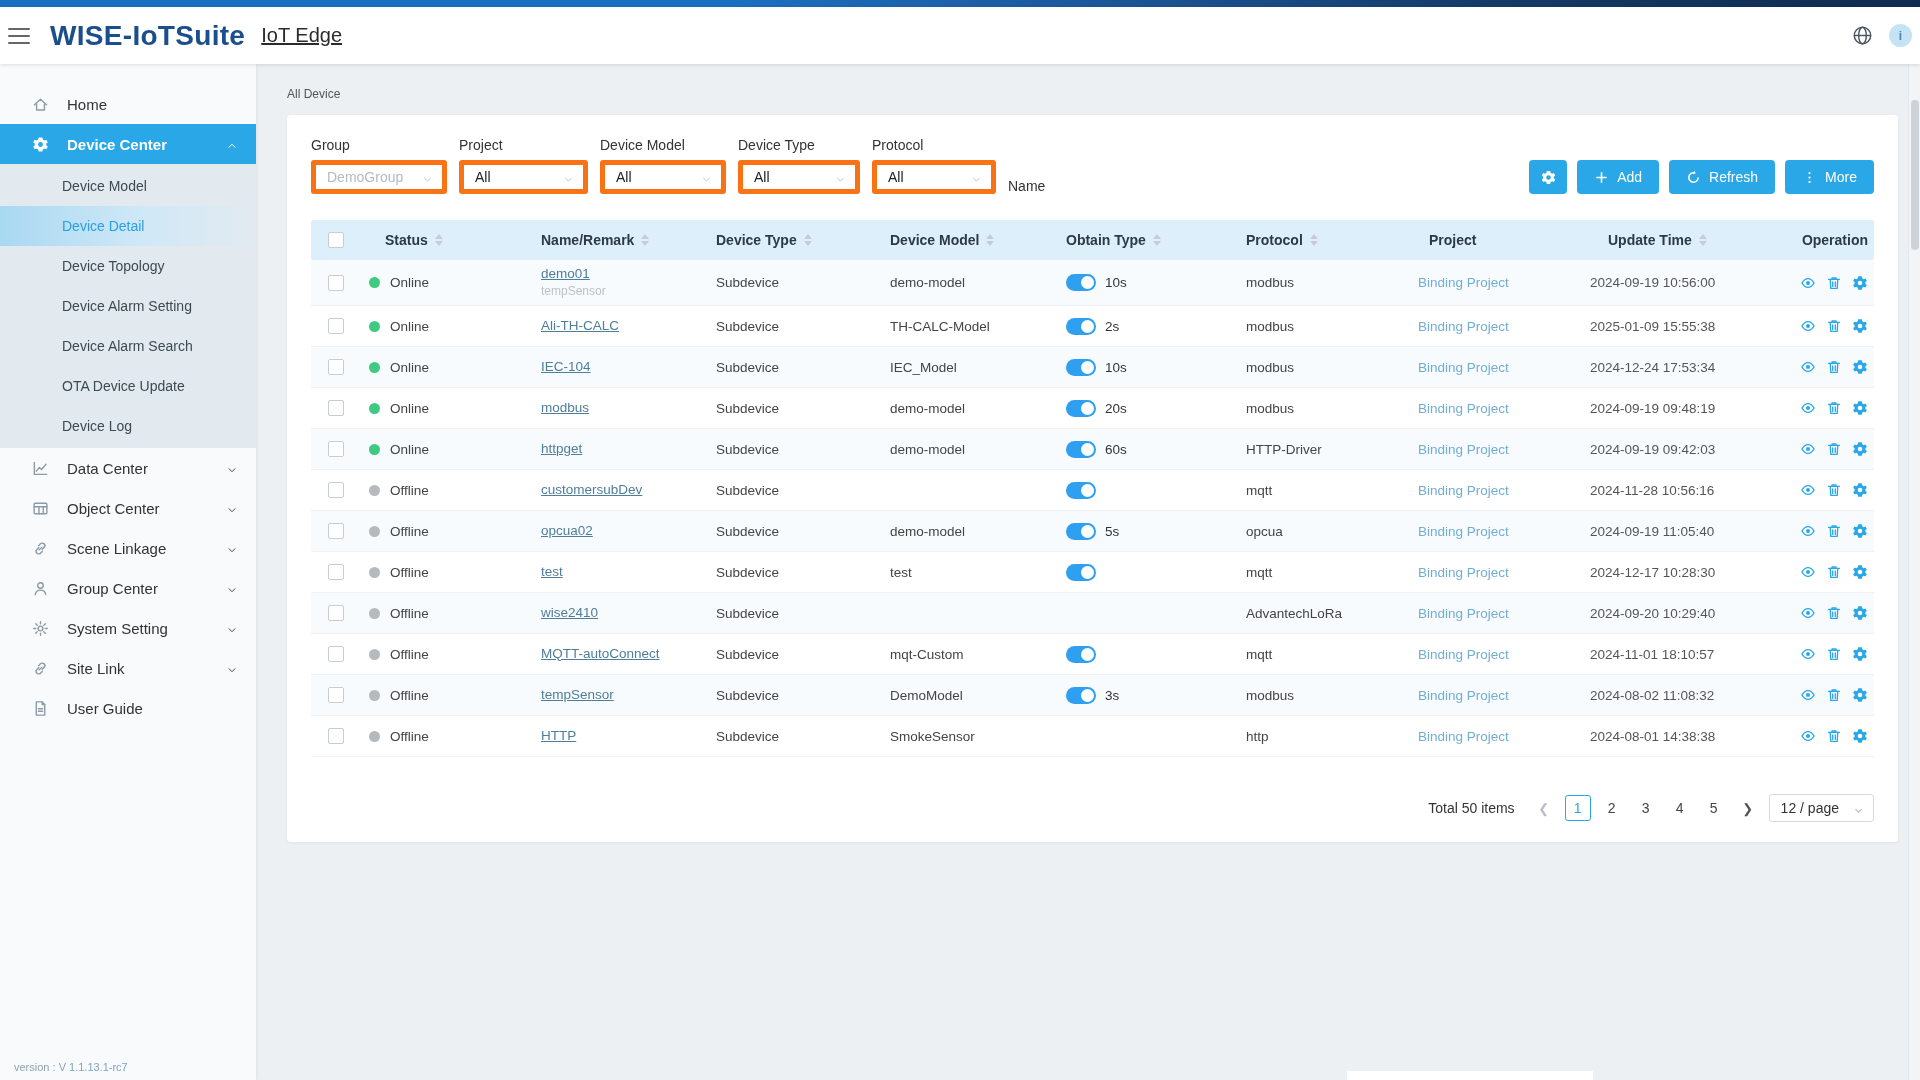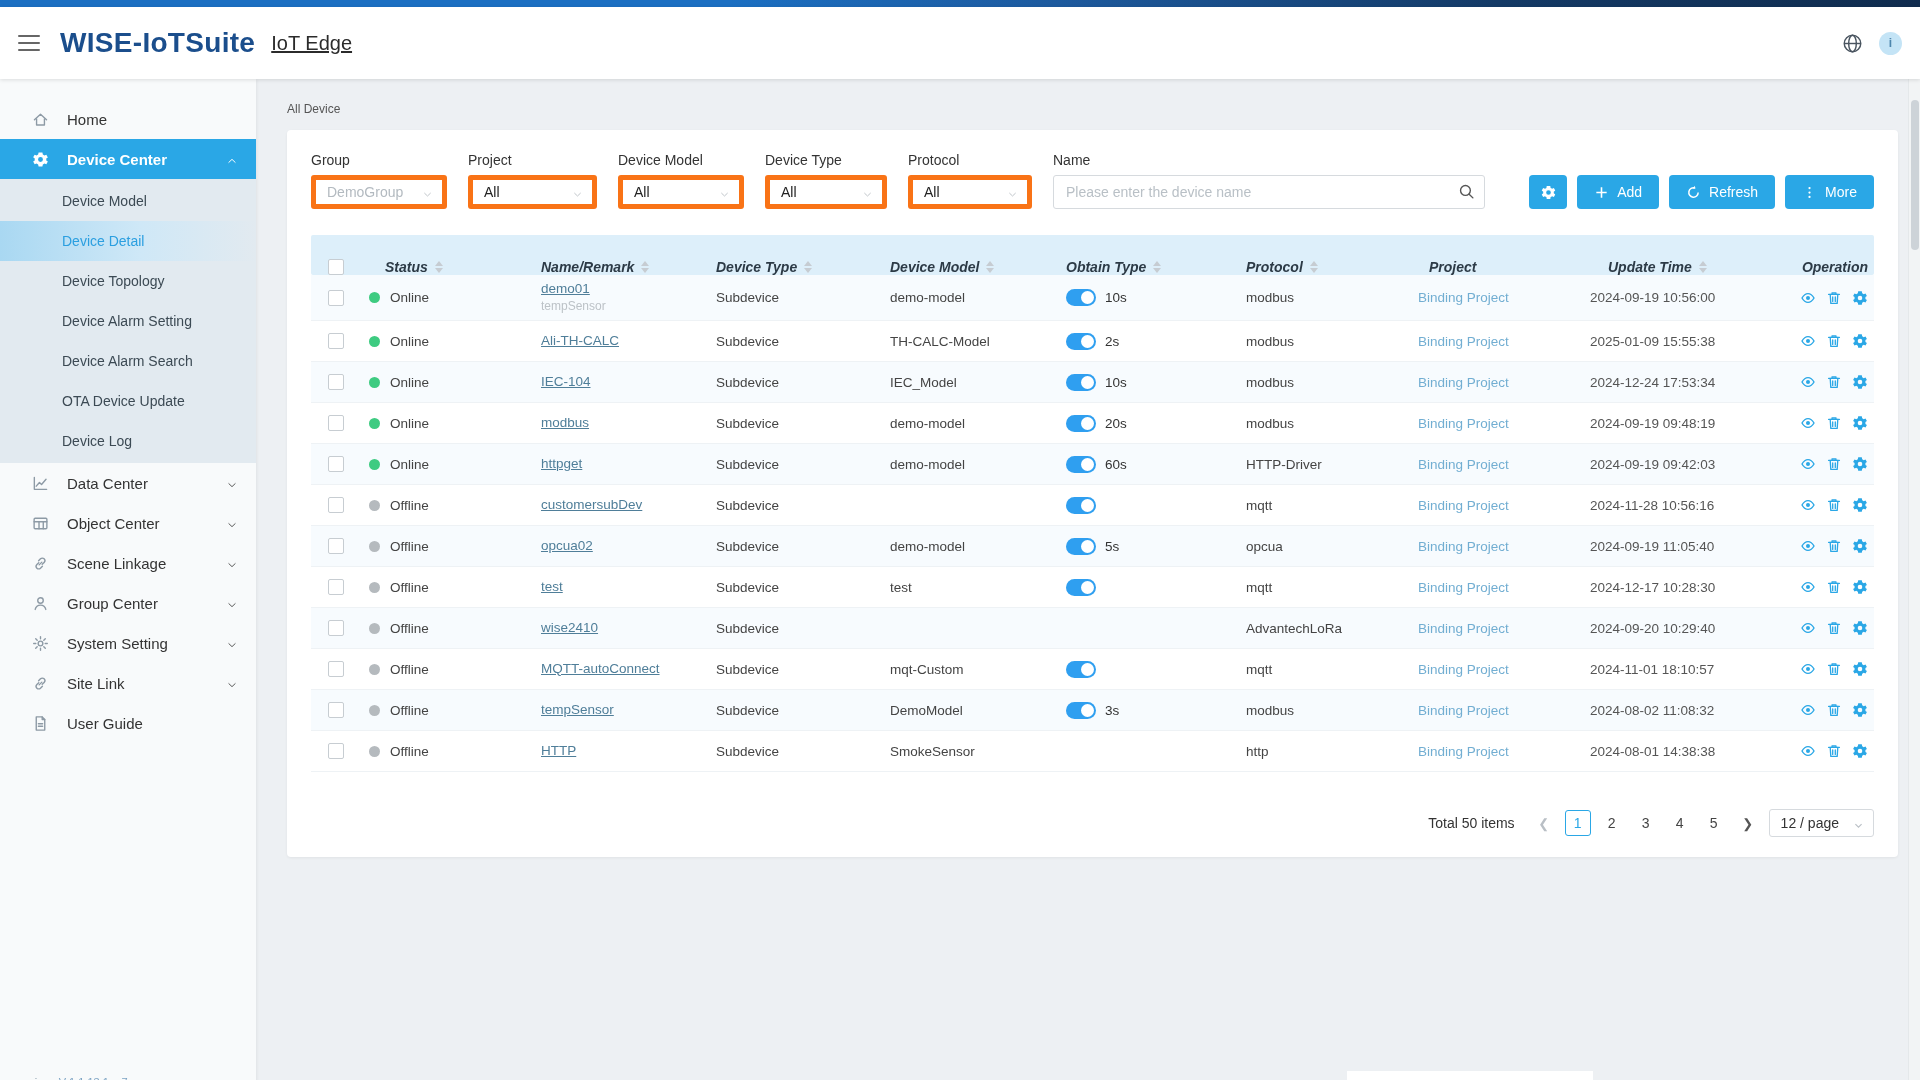--- a/index.html
+++ b/index.html
@@ -2,21 +2,21 @@
 <html><head>
 <meta charset="utf-8">
 <style>
   * { box-sizing: border-box; margin: 0; padding: 0; }
   html,body { width:1920px; height:1080px; overflow:hidden; }
   body { font-family:"Liberation Sans", sans-serif; background:#edf0f3; color:#333; }
 
   
   .topstrip { height:7px; width:100%;
     background:linear-gradient(90deg,#1b6fc2 0%,#1b6fc2 38%,#1d5a9e 55%,#143a66 78%,#102c4e 100%); }
-  .appbar { height:72px; background:#fff; display:flex; align-items:center; padding:0 18px;
+  .appbar { height:57px; background:#fff; display:flex; align-items:center; padding:0 8px;
     box-shadow:0 1px 4px rgba(0,0,0,.12); position:relative; z-index:5; }
   .hamburger { width:22px; height:16px; display:flex; flex-direction:column; justify-content:space-between; cursor:pointer; margin-right:20px; }
   .hamburger i { display:block; height:2px; background:#666; border-radius:1px; }
   .logo { font-size:28px; font-weight:bold; color:#1b4e8c; letter-spacing:.3px; }
   .product { font-size:20px; color:#2b2b2b; margin-left:16px;text-decoration:underline; }
   .appbar-right { margin-left:auto; display:flex; align-items:center; gap:16px; }
   .globe { color:#4a5560; width:21px; height:21px; }
   .avatar { width:23px; height:23px; border-radius:50%; background:#c4e4f6; color:#4d86ad;
     display:flex; align-items:center; justify-content:center; font-size:12px; font-weight:bold; }
 
@@ -40,21 +40,21 @@
   .version .vlabel { color:#8fa3b0; }
   .version .vvalue { color:#7da4c4; }
 
   
   .content { flex:1; padding:23px 28px 0 31px; position:relative; }
   .breadcrumb { font-size:12px; color:#555; margin-bottom:14px; }
   .card { background:#fff; border-radius:4px; box-shadow:0 1px 3px rgba(0,0,0,.06);
     padding:22px 24px 0 24px; height:727px; position:relative; }
 
   
-  .filter-row { display:flex; gap:21px; align-items:flex-end; }
+  .filter-row { display:flex; gap:12px; align-items:flex-end; }
   .filter { display:flex; flex-direction:column; gap:7px; }
   .filter .flabel { font-size:14px; color:#333; }
   .selectbox { height:34px; border:5px solid #f97316; border-radius:3px; background:#fff;
     display:flex; align-items:center; justify-content:space-between; padding:0 9px 0 11px;
     font-size:14px; color:#222; cursor:pointer; }
   .selectbox .chev { width:11px; height:11px; color:#b9bfc5; }
   .selectbox.muted-value { color:#b3bac0; }
   .w-group{width:136px}.w-proj{width:129px}.w-model{width:126px}.w-type{width:122px}.w-proto{width:124px}
   .searchwrap { position:relative; width:432px; }
   .searchwrap input { width:100%; height:34px; border:1px solid #d6dade; border-radius:3px;
@@ -63,22 +63,22 @@
   .searchwrap .sicon { position:absolute; right:10px; top:8px; width:17px; height:17px; color:#555; cursor:pointer; }
 
   .toolbar { margin-left:auto; display:flex; gap:10px; align-items:flex-end; }
   .btn { height:34px; background:#2aa7e6; border:none; border-radius:4px; color:#fff; font-size:14px;
     font-family:"Liberation Sans",sans-serif; display:flex; align-items:center; gap:8px; padding:0 17px; cursor:pointer; }
   .btn .bicon { width:15px; height:15px; }
   .btn-sq { width:38px; justify-content:center; padding:0; }
 
   
   .tbl { margin-top:26px; }
-  .thead { display:flex; align-items:flex-end; background:#dcEFfa; background:#ddeffa; height:40px;
-    font-size:14px; font-weight:bold; color:#2c3a46; border-radius:2px;font-style:italic; }
+  .thead { display:flex; align-items:center; background:#dcEFfa; background:#ddeffa; height:40px;
+    font-size:14px; font-weight:bold; color:#2c3a46; border-radius:2px; }
   .trow { display:flex; align-items:center; height:41px; font-size:13.5px; color:#444;
     border-bottom:1px solid #eef2f5; }
   .trow.tall { height:46px; }
   .trow.alt { background:#f7fbfe; }
   .cell { flex-shrink:0; display:flex; align-items:center; }
   .c-check{width:50px; justify-content:center;}
   .c-status{width:180px; padding-left:8px;}
   .thead .c-status{padding-left:24px;}
   .c-name{width:175px;}
   .c-type{width:174px;}
@@ -309,24 +309,20 @@
             <span class="flabel">Protocol</span>
             <div class="selectbox w-proto">
               <span>All</span>
               <span class="chev"><svg viewBox="0 0 16 16" width="100%" height="100%" fill="none" stroke="currentColor" stroke-width="1.3" stroke-linecap="round" stroke-linejoin="round">
                   <path d="M3.8 6.2 8 10.2l4.2-4"></path>
                 </svg></span>
             </div>
           </div>
           <div class="filter">
             <span class="flabel">Name</span>
-            <div class="searchwrap"><input type="text" placeholder="Please enter the device name" style=""><span class="sicon"><svg viewBox="0 0 16 16" width="100%" height="100%" fill="none" stroke="currentColor" stroke-width="1.3" stroke-linecap="round" stroke-linejoin="round">
-                  <circle cx="7" cy="7" r="4.6"></circle>
-                  <path d="M10.5 10.5 14 14"></path>
-                </svg></span></div>
           </div>
           <div class="toolbar">
           <button class="btn btn-sq">
             <span class="bicon">
               <svg viewBox="0 0 16 16" width="15" height="15">
                   <path fill="currentColor" fill-rule="evenodd" d="M8 10.5A2.5 2.5 0 1 1 8 5.5a2.5 2.5 0 0 1 0 5zm5.6-1.6c.03-.3.05-.6.05-.9s-.02-.6-.05-.9l1.6-1.2-1.5-2.6-1.9.7a5.5 5.5 0 0 0-1.55-.92L9.9 1H6.1l-.35 2.08c-.57.23-1.09.54-1.55.92l-1.9-.7-1.5 2.6 1.6 1.2c-.03.3-.05.6-.05.9s.02.6.05.9l-1.6 1.2 1.5 2.6 1.9-.7c.46.38.98.7 1.55.92L6.1 15h3.8l.35-2.08a5.5 5.5 0 0 0 1.55-.92l1.9.7 1.5-2.6-1.6-1.2z"></path>
                 </svg>
             </span>
           </button>
           <button class="btn">

